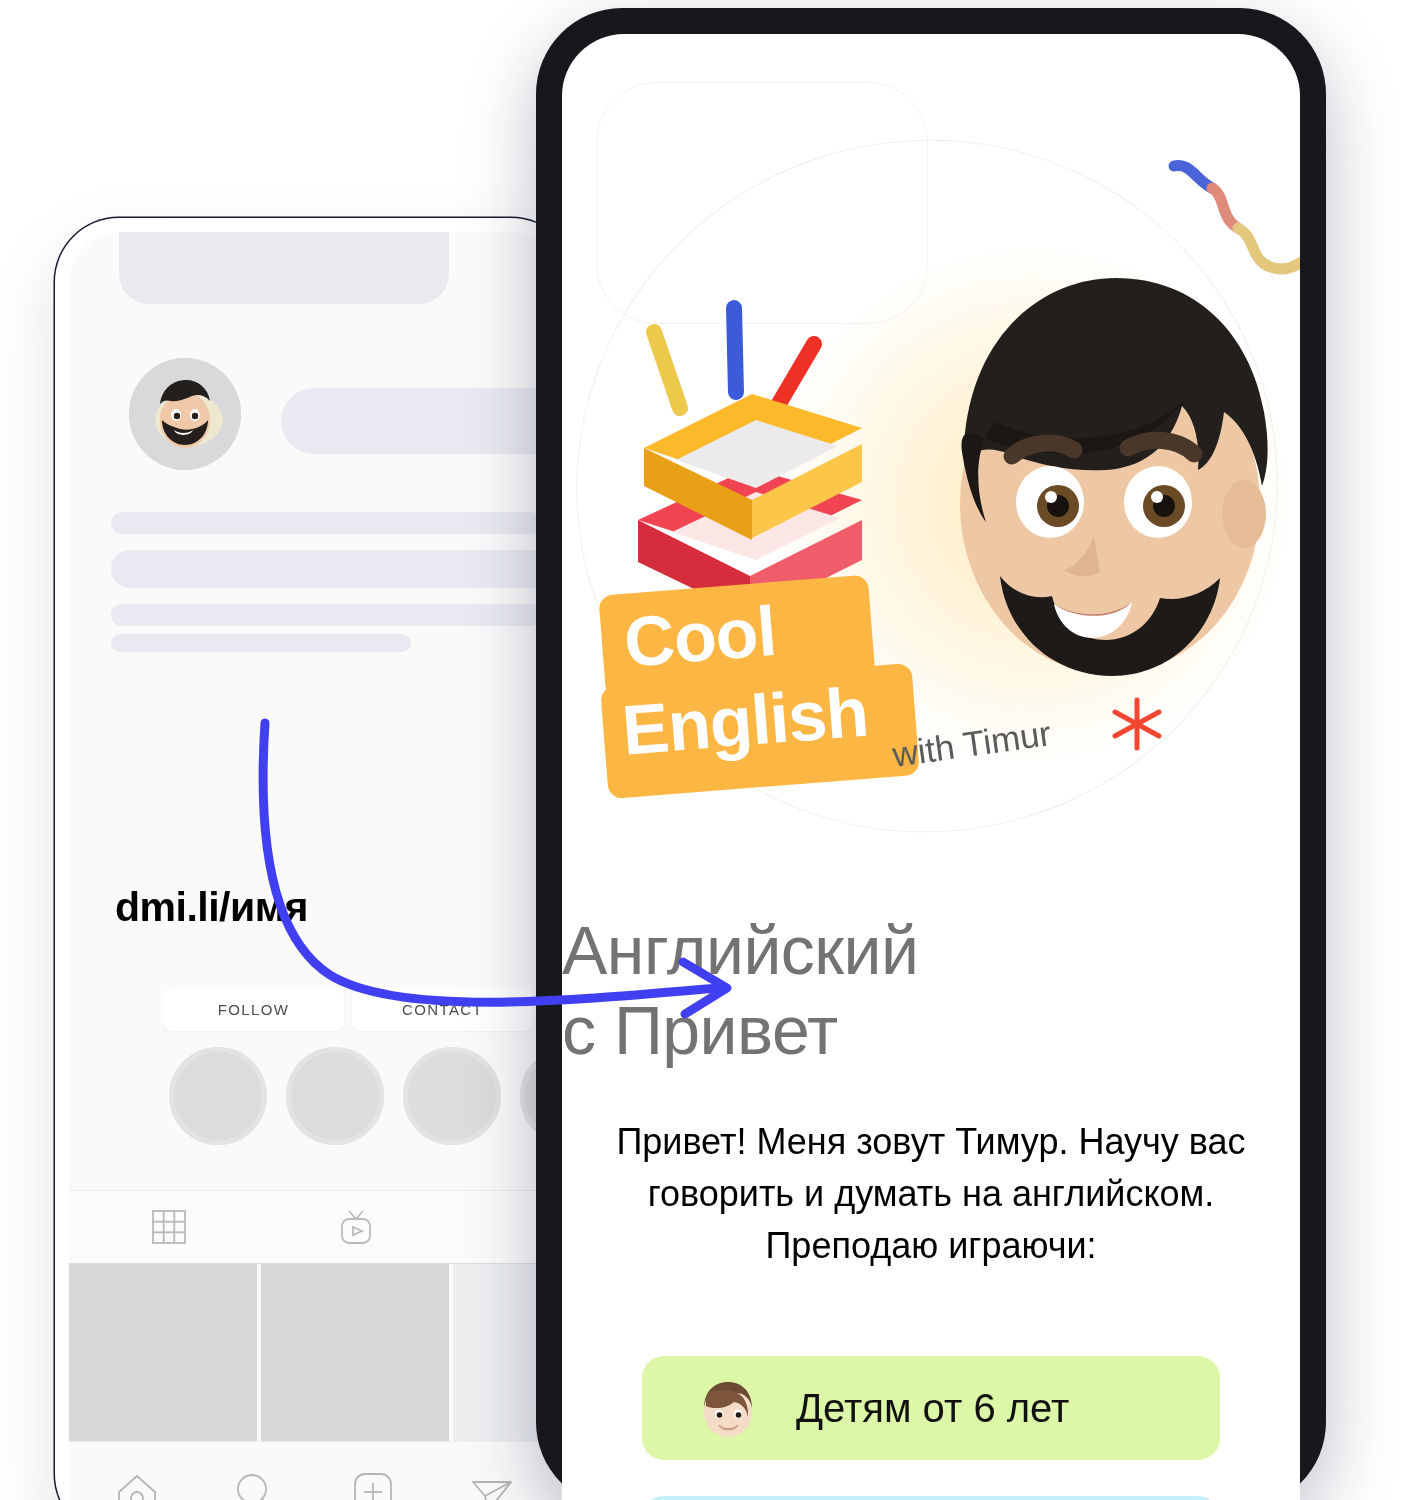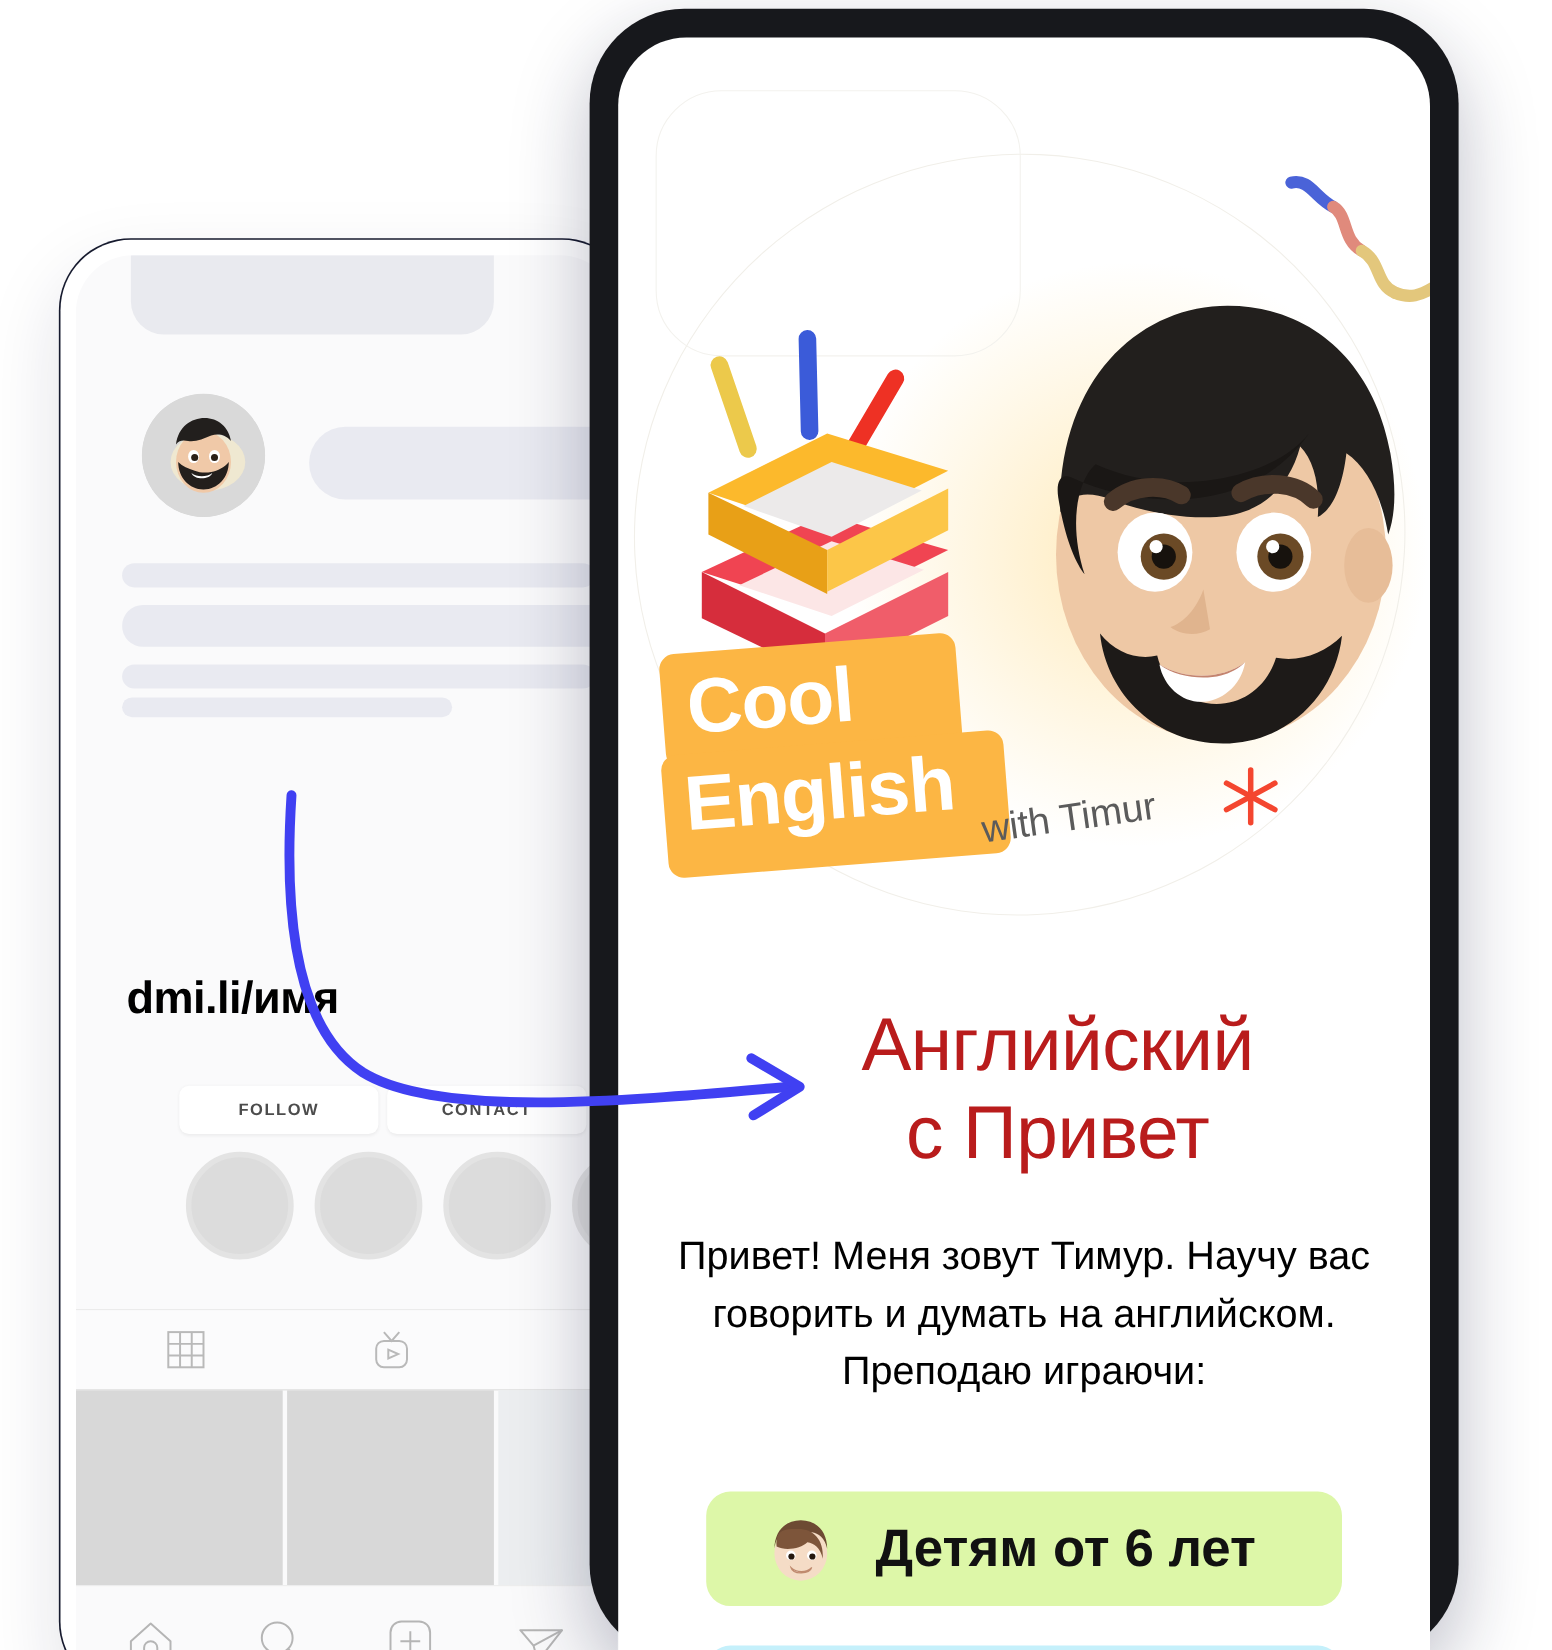--- a/index.html
+++ b/index.html
@@ -32,21 +32,21 @@
   .bar-name{left:212px;top:156px;width:360px;height:66px;}
   .bar-l1{left:42px;top:280px;width:430px;height:22px;}
   .bar-l2{left:42px;top:318px;width:470px;height:38px;}
   .bar-l3{left:42px;top:372px;width:430px;height:22px;}
   .bar-l4{left:42px;top:402px;width:300px;height:18px;}
 
   .ig-link{
     position:absolute;left:46px;top:652px;font-size:41px;font-weight:bold;
     color:#000000;letter-spacing:-.5px;white-space:nowrap;
   }
-  .ig-actions{position:absolute;left:8px;top:755px;width:520px;height:44px;font-weight:bold;}
+  .ig-actions{position:absolute;left:8px;top:755px;width:520px;height:44px;}
   .ig-btn{
     position:absolute;top:0;height:44px;background:#ffffff;border-radius:9px;
     box-shadow:0 1px 3px rgba(0,0,0,.055);
     display:flex;align-items:center;justify-content:center;
     font-size:15px;letter-spacing:1.4px;color:#4c4c4c;
   }
   .ig-btn.b1{left:86px;width:181px;}
   .ig-btn.b2{left:275px;width:181px;}
   .ig-btn.b3{left:464px;width:120px;}
 
@@ -127,36 +127,36 @@
     font-size:70px;font-weight:bold;color:#ffffff;
     transform:rotate(-4.5deg);letter-spacing:-1px;
   }
   .with-timur{
     position:absolute;left:330px;top:690px;font-size:35px;color:#5b5b5b;
     transform:rotate(-8deg);white-space:nowrap;
   }
   .star-burst{position:absolute;left:545px;top:660px;width:60px;height:60px;}
 
   .headline{
-    position:absolute;left:0;top:876px;width:799px;text-align:center;
-    font-size:68px;line-height:1.18;color:#b91c1c;letter-spacing:-.5px;
+    position:absolute;left:0;top:876px;width:799px;
+    font-size:68px;line-height:1.18;color:#737373;letter-spacing:-.5px;
   }
   .subtext{
     position:absolute;left:22px;top:1082px;width:694px;text-align:center;
     font-size:36px;line-height:1.44;color:#000000;
   }
 
   .chip{
     position:absolute;left:80px;width:578px;height:104px;border-radius:22px;
     display:flex;align-items:center;
   }
   .chip-green{top:1322px;background:#ddf7a8;}
   .chip-blue{top:1462px;background:#c5f0fb;}
   .chip-emoji{margin-left:52px;width:68px;height:68px;flex:none;}
-  .chip-label{margin-left:34px;font-size:48px;color:#111111;white-space:nowrap;font-weight:bold;}
+  .chip-label{margin-left:34px;font-size:40px;color:#111111;white-space:nowrap;}
 
   
   .arrow-layer{position:absolute;left:0;top:0;width:1411px;height:1500px;pointer-events:none;}
 </style>
 </head>
 <body>
 
 <div class="stage">
 
   <div class="phone-left">

